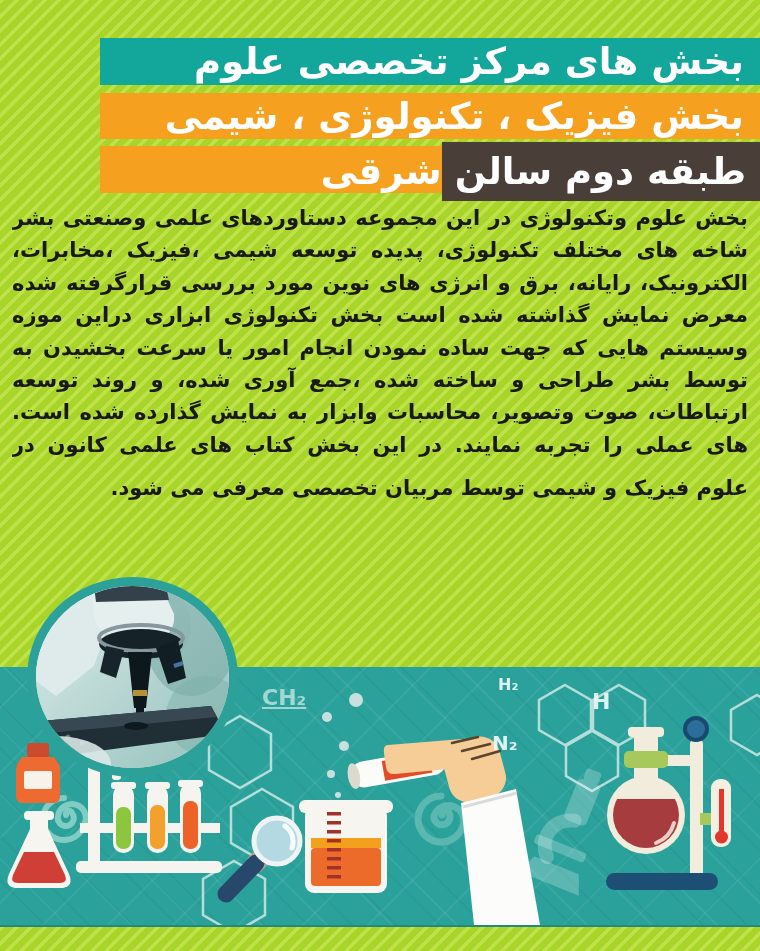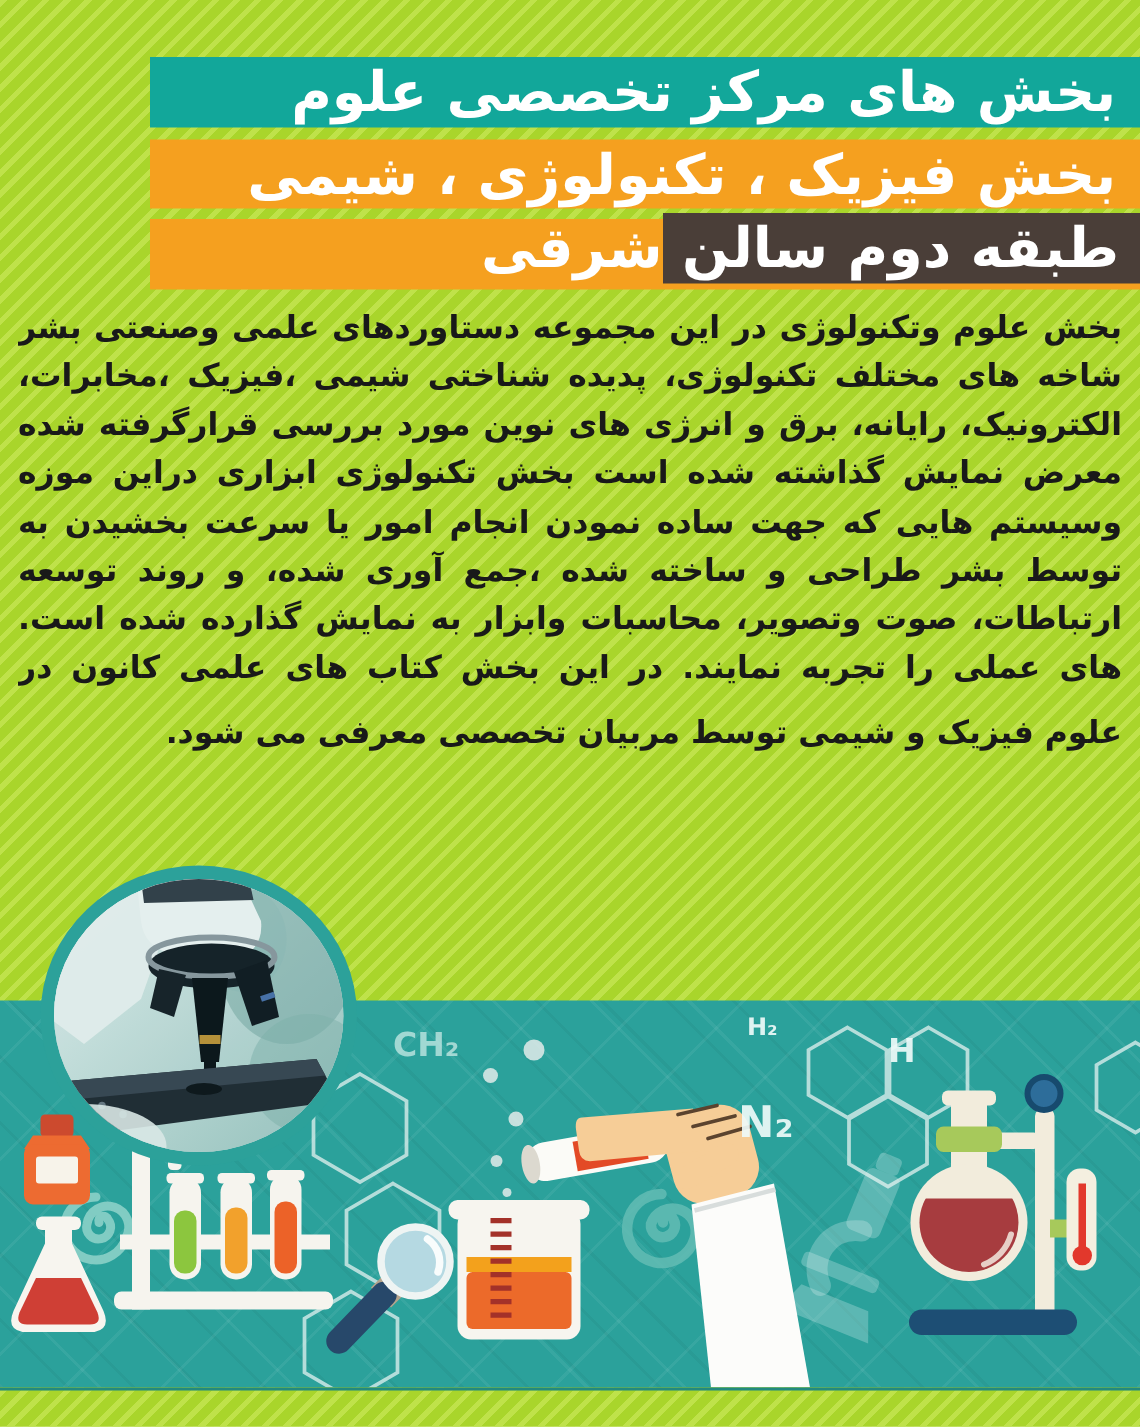--- a/index.html
+++ b/index.html
@@ -14,21 +14,21 @@
   .banner{position:absolute; left:100px; right:0; height:47px;}
   .banner .txt{
     position:absolute; right:16px; top:0; bottom:0;
     display:flex; align-items:center;
     color:#ffffff; font-weight:bold; font-size:37px; white-space:nowrap;
     direction:rtl;
   }
   .banner-teal{top:0; background:#12a79a;}
   .banner-orange{top:55px; background:#f5a01f; height:46px;padding-left:15px;}
   .banner-floor{top:108px; background:#f5a01f;}
-  .floor-box{position:absolute; right:0; top:-4px; height:47px; width:318px; background:#4a3e38;}
+  .floor-box{position:absolute; right:0; top:-4px; height:59px; width:318px; background:#4a3e38;}
   .floor-box .txt{right:14px;}
   
   .paragraph{position:absolute; top:202px; left:12px; right:12px; z-index:2; direction:rtl;}
   .pline{
     height:32.4px; line-height:32.4px; overflow:hidden;
     font-size:21px; font-weight:bold; color:#191919;
     text-align:justify; text-align-last:justify;
   }
   .pline.last{text-align-last:right;margin-top:11px;}
   
@@ -42,23 +42,23 @@
   .teal-area{
     position:relative; width:760px; height:258px;
     background-color:#2ba19b;
     background-image:
       repeating-linear-gradient(45deg, rgba(255,255,255,0.06) 0 2px, rgba(255,255,255,0) 2px 46px),
       repeating-linear-gradient(-45deg, rgba(255,255,255,0.06) 0 2px, rgba(255,255,255,0) 2px 46px),
       repeating-linear-gradient(45deg, rgba(0,0,0,0.04) 0 2px, rgba(0,0,0,0) 2px 31px);
   }
   .teal-area svg{position:absolute; left:0; top:0;}
   .chem{position:absolute; font-weight:bold; direction:ltr; z-index:2;}
-  .chem-ch2{left:262px; top:18px; font-size:22px; color:rgba(218,241,238,0.68);}
+  .chem-ch2{left:262px; top:18px; font-size:22px; color:rgba(218,241,238,0.68);text-decoration:underline;}
   .chem-h2 {left:498px; top:8px;  font-size:16px; color:rgba(238,250,248,0.92);}
-  .chem-n2 {left:492px; top:64px; font-size:29px; color:rgba(238,250,248,0.92);}
+  .chem-n2 {left:492px; top:64px; font-size:20px; color:rgba(238,250,248,0.92);}
   .chem-h  {left:592px; top:22px; font-size:22px; color:rgba(238,250,248,0.92);}
   .green-strip{
     position:relative; width:760px; height:26px;
     border-top:2px solid #23897f;
     background-color:#a9d52b;
     background-image:repeating-linear-gradient(135deg,#bfe24a 0 3.5px, rgba(191,226,74,0) 3.5px 10px);
   }
   .footer-txt{
     position:absolute; left:24px; top:27px;
     font-size:13px; font-weight:normal; color:#473d30; direction:rtl; white-space:nowrap;
@@ -78,21 +78,21 @@
     </div>
     <div class="banner banner-floor">
       <div class="floor-box">
         <span class="txt">طبقه دوم سالن شرقی</span>
       </div>
     </div>
   </div>
 
   <div class="paragraph">
     <div class="pline">بخش علوم وتکنولوژی در این مجموعه دستاوردهای علمی وصنعتی بشر در</div>
-    <div class="pline">شاخه های مختلف تکنولوژی، پدیده شناختی شیمی ،فیزیک ،مخابرات،</div>
+    <div class="pline">شاخه های مختلف تکنولوژی، پدیده توسعه شیمی ،فیزیک ،مخابرات،</div>
     <div class="pline">الکترونیک، رایانه، برق و انرژی های نوین مورد بررسی قرارگرفته شده وبه</div>
     <div class="pline">معرض نمایش گذاشته شده است بخش تکنولوژی ابزاری دراین موزه ابزارها</div>
     <div class="pline">وسیستم هایی که جهت ساده نمودن انجام امور یا سرعت بخشیدن به کارها</div>
     <div class="pline">توسط بشر طراحی و ساخته شده ،جمع آوری شده، و روند توسعه وتکامل ابزار</div>
     <div class="pline">ارتباطات، صوت وتصویر، محاسبات وابزار به نمایش گذارده شده است. دراین</div>
     <div class="pline">های عملی را تجربه نمایند. در این بخش کتاب های علمی کانون در خصوص</div>
     <div class="pline last">علوم فیزیک و شیمی توسط مربیان تخصصی معرفی می شود.</div>
   </div>
 
   <div class="photo-circle">

